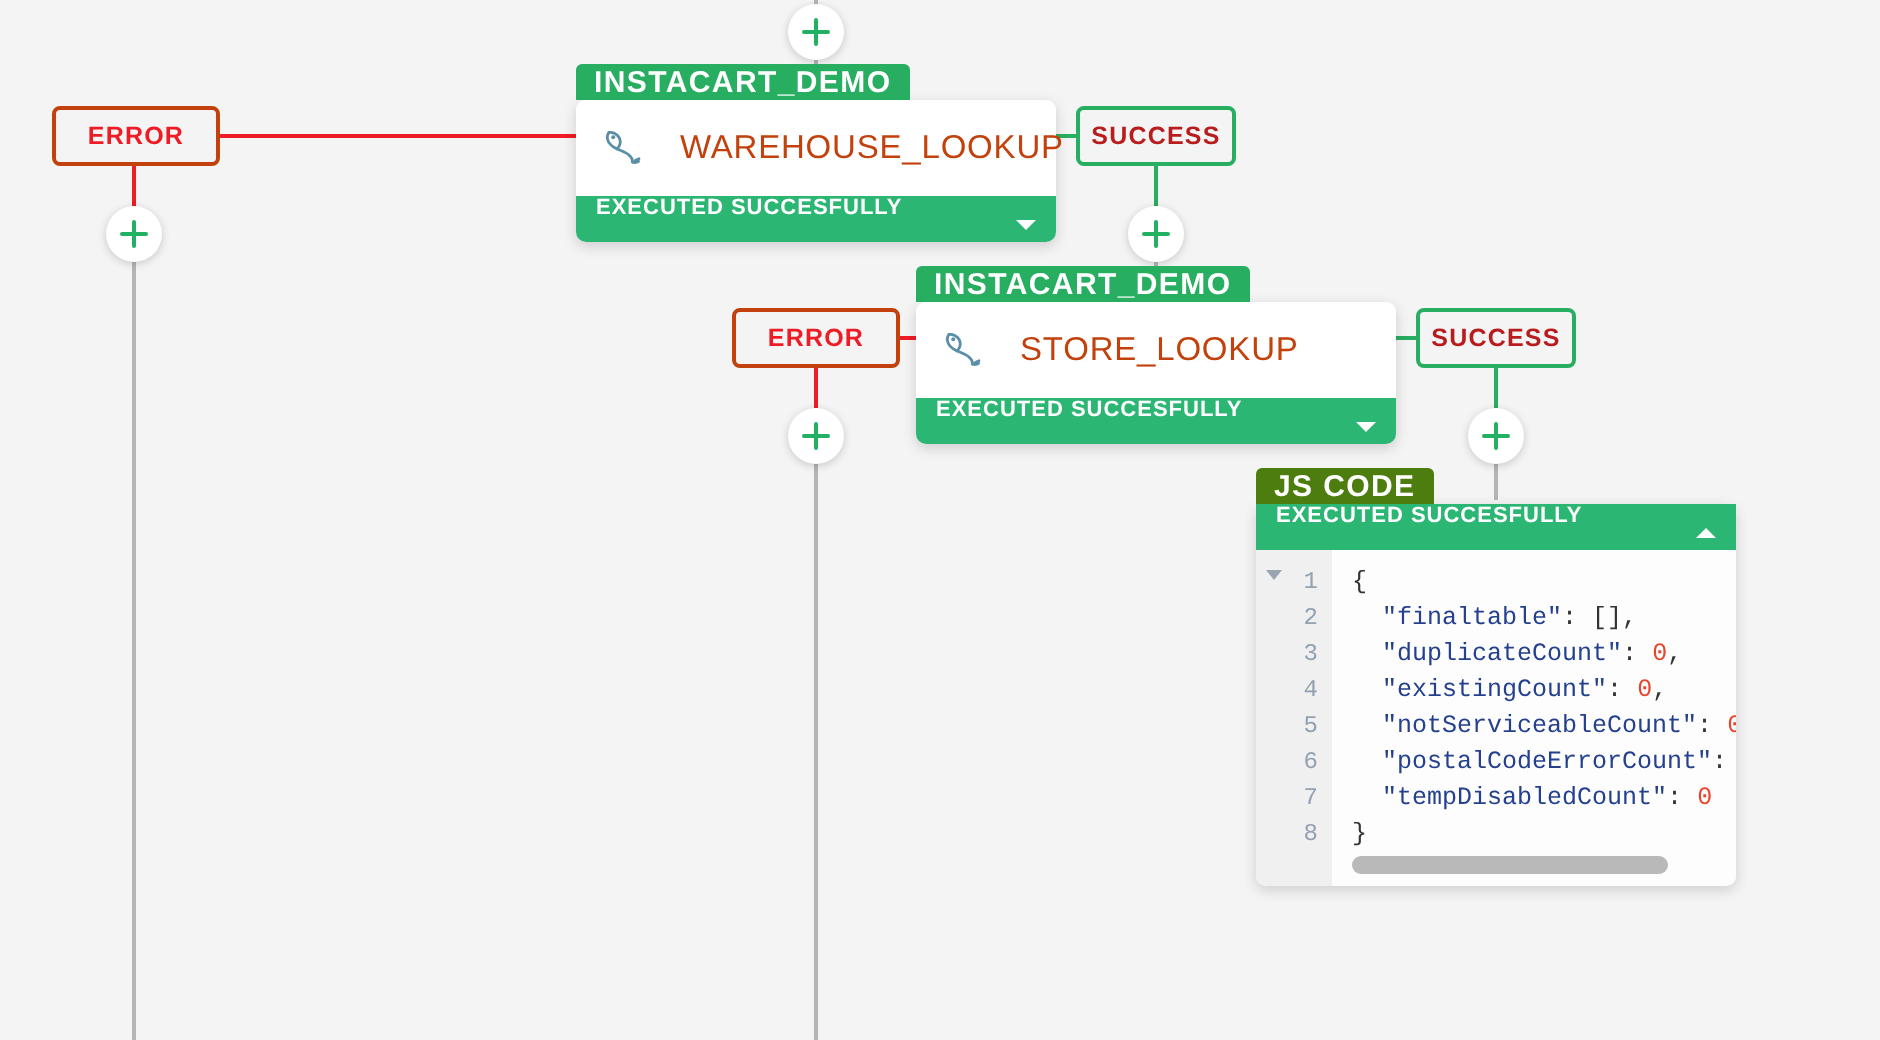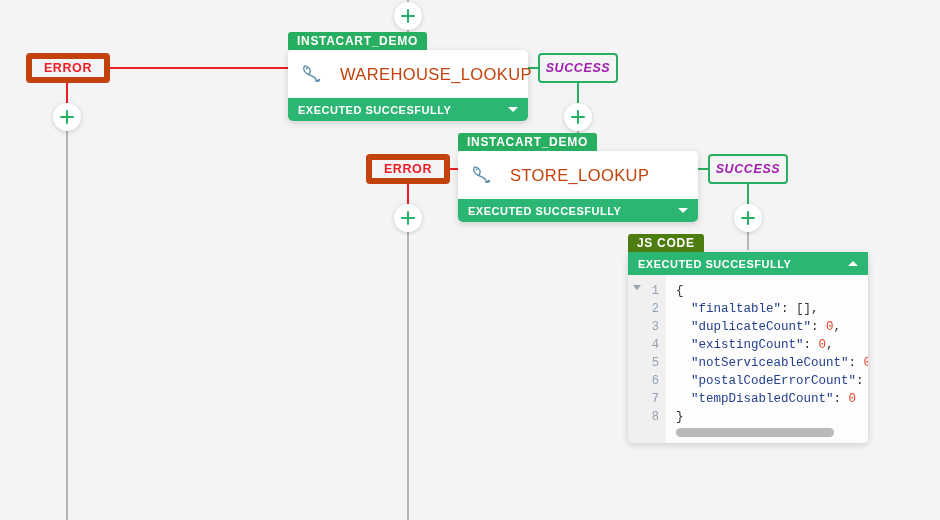--- a/index.html
+++ b/index.html
@@ -44,40 +44,40 @@
   .pill {
     position: absolute;
     height: 30px;
     border-radius: 4px;
     background: #f4f4f4;
     display: flex; align-items: center; justify-content: center;
     font-size: 12.5px; font-weight: bold; letter-spacing: 0.6px;
     cursor: pointer;
     z-index: 5;
   }
-  .pill.error   { border: 6px solid #c2410c; color: #ee1c25; }
-  .pill.success { border: 2px solid #27ae60; color: #a21caf; font-style: italic; }
+  .pill.error   { border: 2px solid #c2410c; color: #ee1c25; }
+  .pill.success { border: 2px solid #27ae60; color: #b91c1c; }
 
   
   .node {
     position: absolute;
     background: #ffffff;
     border-radius: 5px;
     box-shadow: 0 2px 7px rgba(0,0,0,0.16);
     z-index: 7;
   }
   .node-tag {
     position: absolute;
     top: -18px; left: 0;
     height: 18px;
     padding: 0 9px;
     border-radius: 3px 3px 0 0;
     display: flex; align-items: center;
     color: #ffffff;
-    font-size: 12px; font-weight: bold; letter-spacing: 0.7px;
+    font-size: 15px; font-weight: bold; letter-spacing: 0.7px;
     z-index: 2;
   }
   .node-tag.green  { background: #27ae60; }
   .node-tag.purple { background: #4d7c0f; }
 
   .node-body {
     display: flex; align-items: center;
     height: 48px;
     padding: 0 10px;
     background: #fff;
@@ -102,25 +102,26 @@
     font-size: 16.5px;
     color: #c2410c;
     letter-spacing: 0.4px;
     white-space: nowrap;
   }
 
   .node-status {
     height: 23px;
     background: #2bb673;
     border-radius: 0 0 5px 5px;
-    display: flex; align-items: center;
+    display: flex; align-items: flex-start;
     padding: 0 10px;
     color: #ffffff;
     font-size: 11px; font-weight: bold; letter-spacing: 0.5px;
     cursor: pointer;
+    flex-direction: column;
   }
   .node-status.open { border-radius: 0; }
   .node-status .chev {
     margin-left: auto;
     width: 0; height: 0;
     border-left: 5px solid transparent;
     border-right: 5px solid transparent;
   }
   .chev.down { border-top: 5.5px solid #ffffff; }
   .chev.up   { border-bottom: 5.5px solid #ffffff; }

